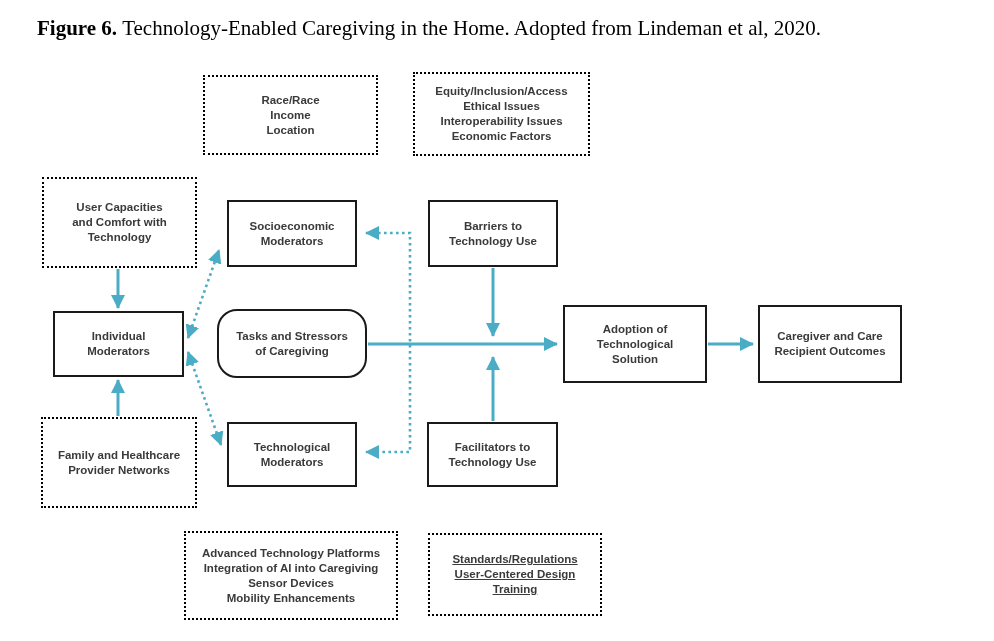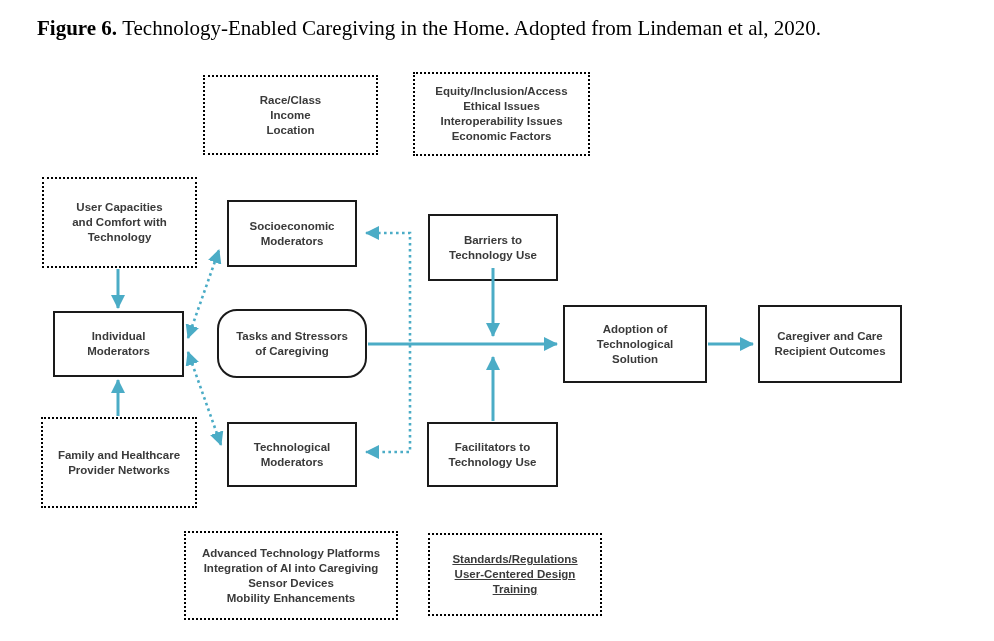--- a/index.html
+++ b/index.html
@@ -48,21 +48,21 @@
 </style>
 </head>
 <body>
 
 <div class="canvas">
 
   <div class="title">
     <span class="fig-label">Figure 6.</span><span class="fig-rest">Technology-Enabled Caregiving in the Home. Adopted from Lindeman et al, 2020.</span>
   </div>
 
-  <div class="box dotted" style="left:203px; top:75px;  width:175px; height:80px;">Race/Class
+  <div class="box dotted" style="left:203px; top:75px;  width:175px; height:80px;">Race/Race
 Income
 Location</div>
   <div class="box dotted" style="left:413px; top:72px;  width:177px; height:84px;">Equity/Inclusion/Access
 Ethical Issues
 Interoperability Issues
 Economic Factors</div>
   <div class="box dotted" style="left:42px;  top:177px; width:155px; height:91px;">User Capacities
 and Comfort with
 Technology</div>
   <div class="box dotted" style="left:41px;  top:417px; width:156px; height:91px;">Family and Healthcare
@@ -76,21 +76,21 @@
 Training</div>
 
   <div class="box solid" style="left:53px;  top:311px; width:131px; height:66px;">Individual
 Moderators</div>
   <div class="box solid" style="left:227px; top:200px; width:130px; height:67px;">Socioeconomic
 Moderators</div>
   <div class="box solid" style="left:217px; top:309px; width:150px; height:69px;border-radius:20px;">Tasks and Stressors
 of Caregiving</div>
   <div class="box solid" style="left:227px; top:422px; width:130px; height:65px;">Technological
 Moderators</div>
-  <div class="box solid" style="left:428px; top:200px; width:130px; height:67px;margin-top:14px;">Barriers to
+  <div class="box solid" style="left:428px; top:200px; width:130px; height:67px;">Barriers to
 Technology Use</div>
   <div class="box solid" style="left:427px; top:422px; width:131px; height:65px;">Facilitators to
 Technology Use</div>
   <div class="box solid" style="left:563px; top:305px; width:144px; height:78px;">Adoption of
 Technological
 Solution</div>
   <div class="box solid" style="left:758px; top:305px; width:144px; height:78px;">Caregiver and Care
 Recipient Outcomes</div>
 
   <svg class="arrow-layer" viewBox="0 0 994 641" xmlns="http://www.w3.org/2000/svg">

